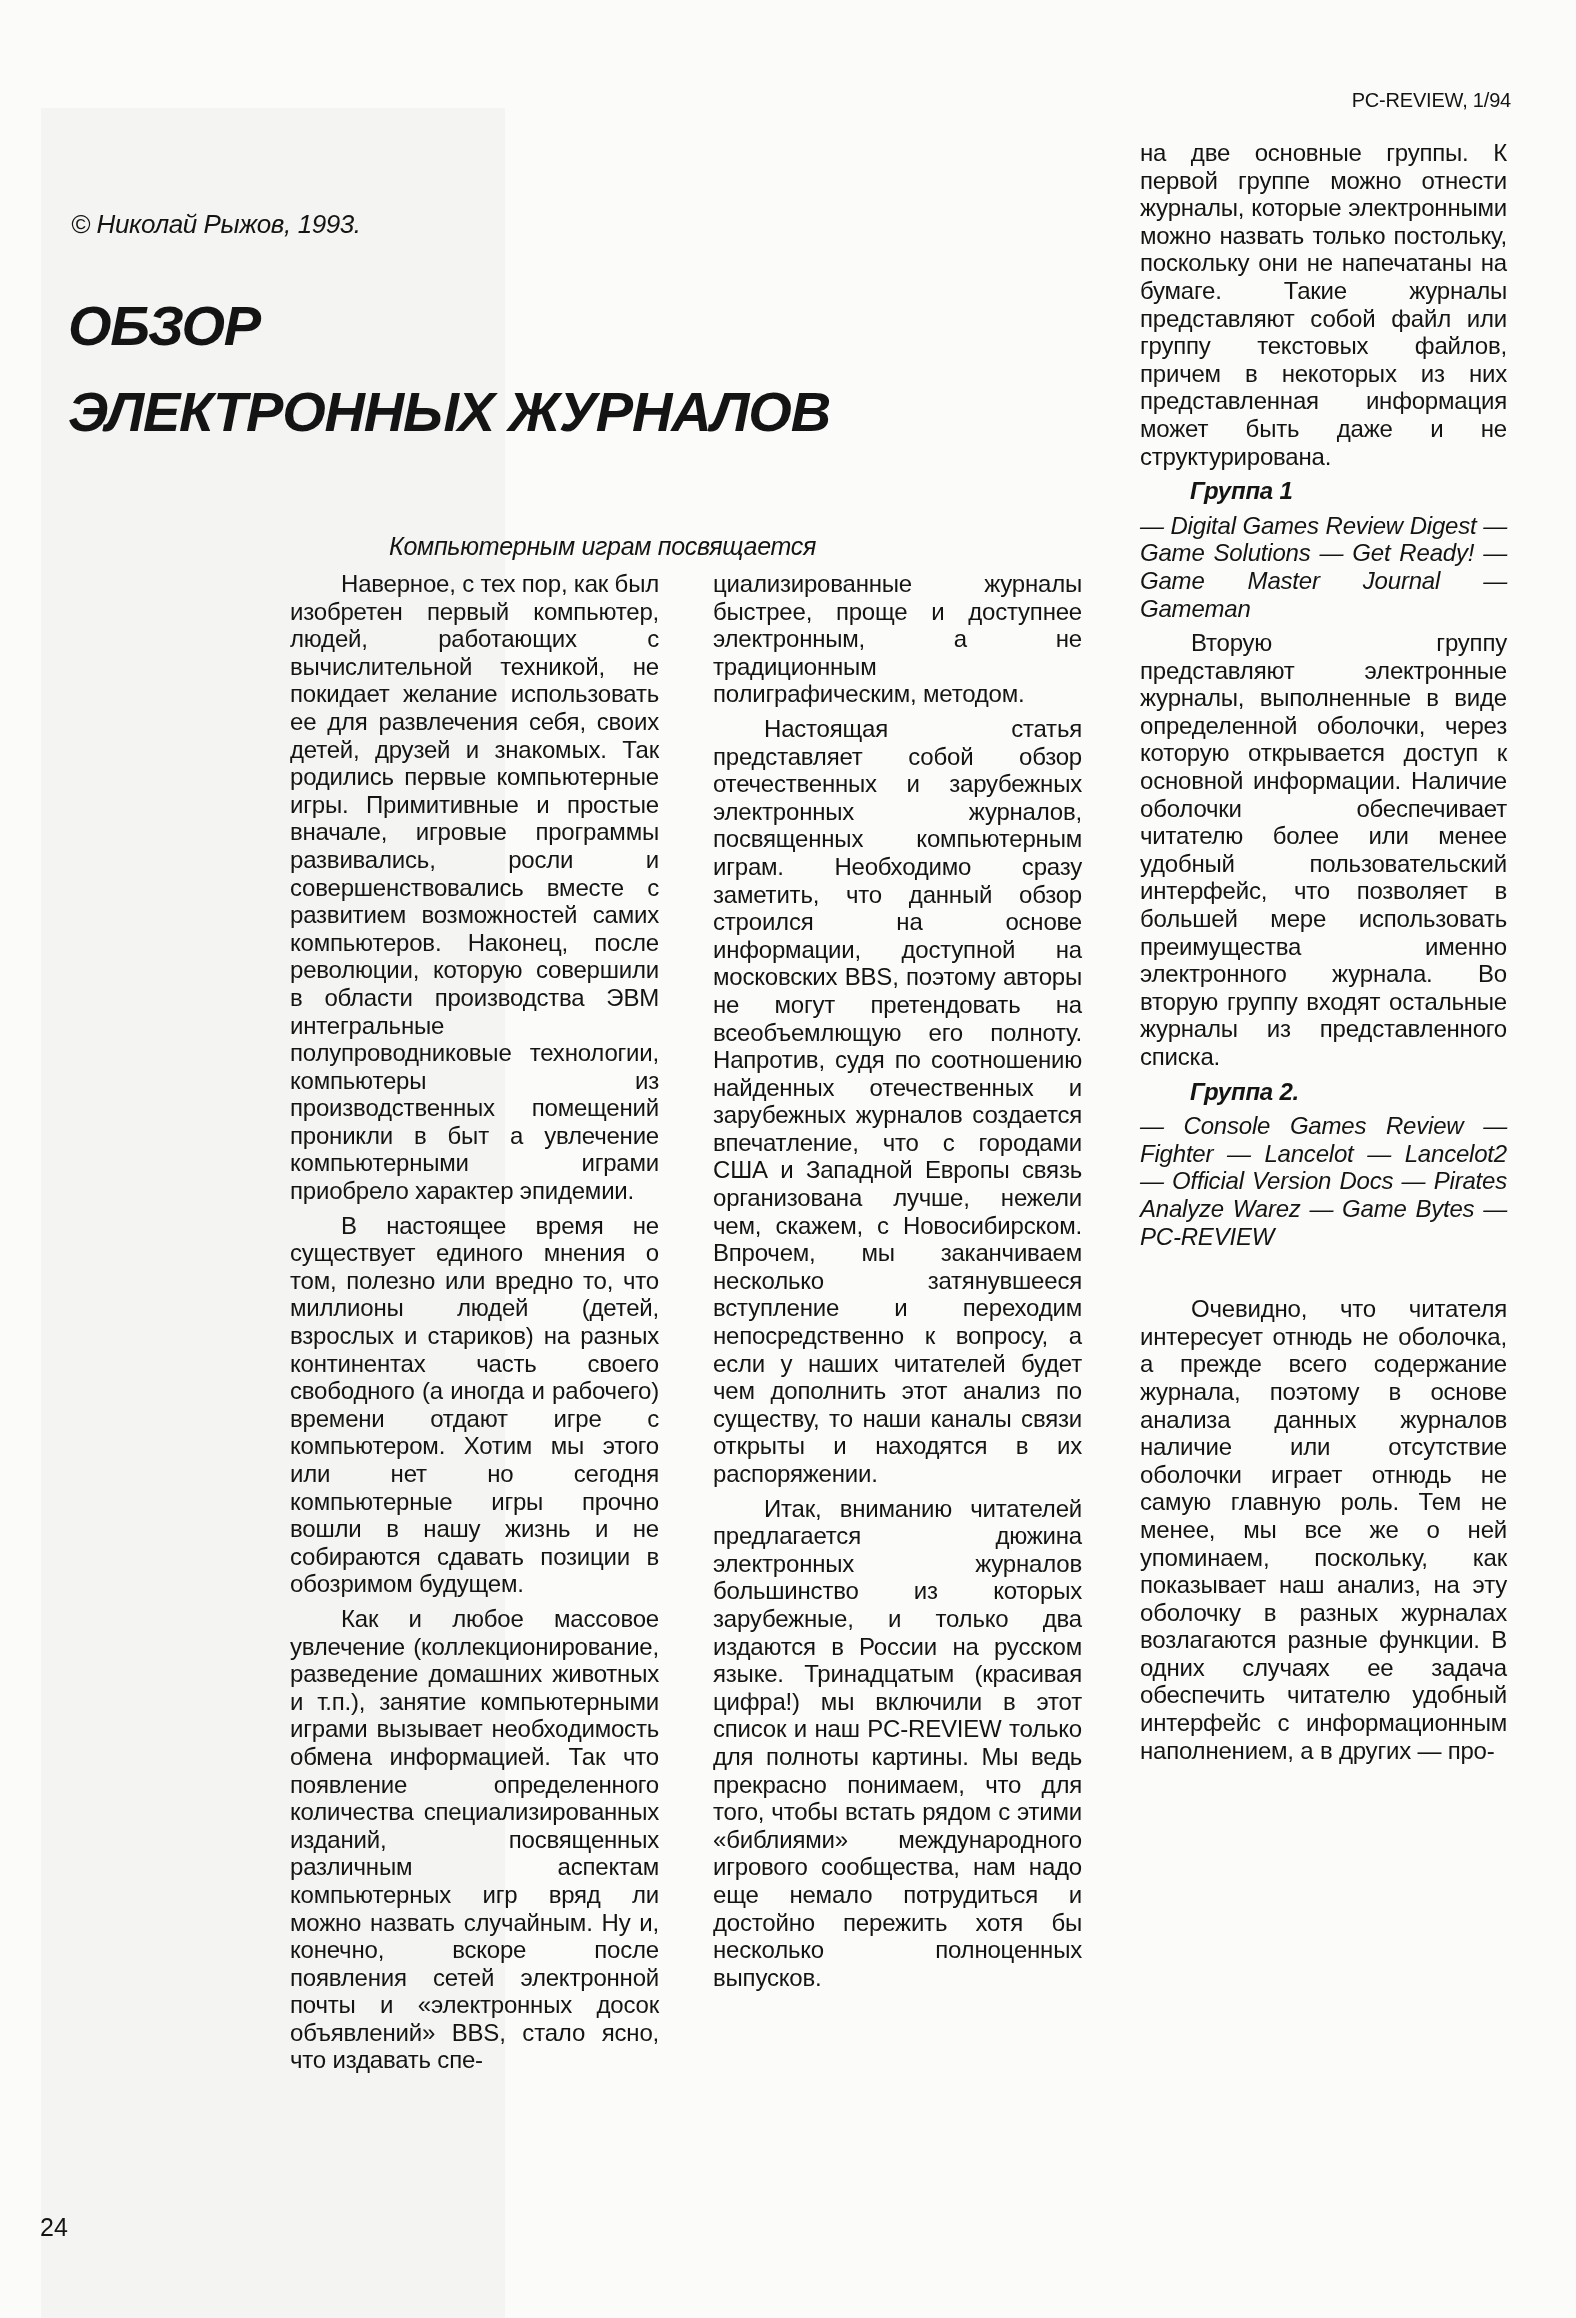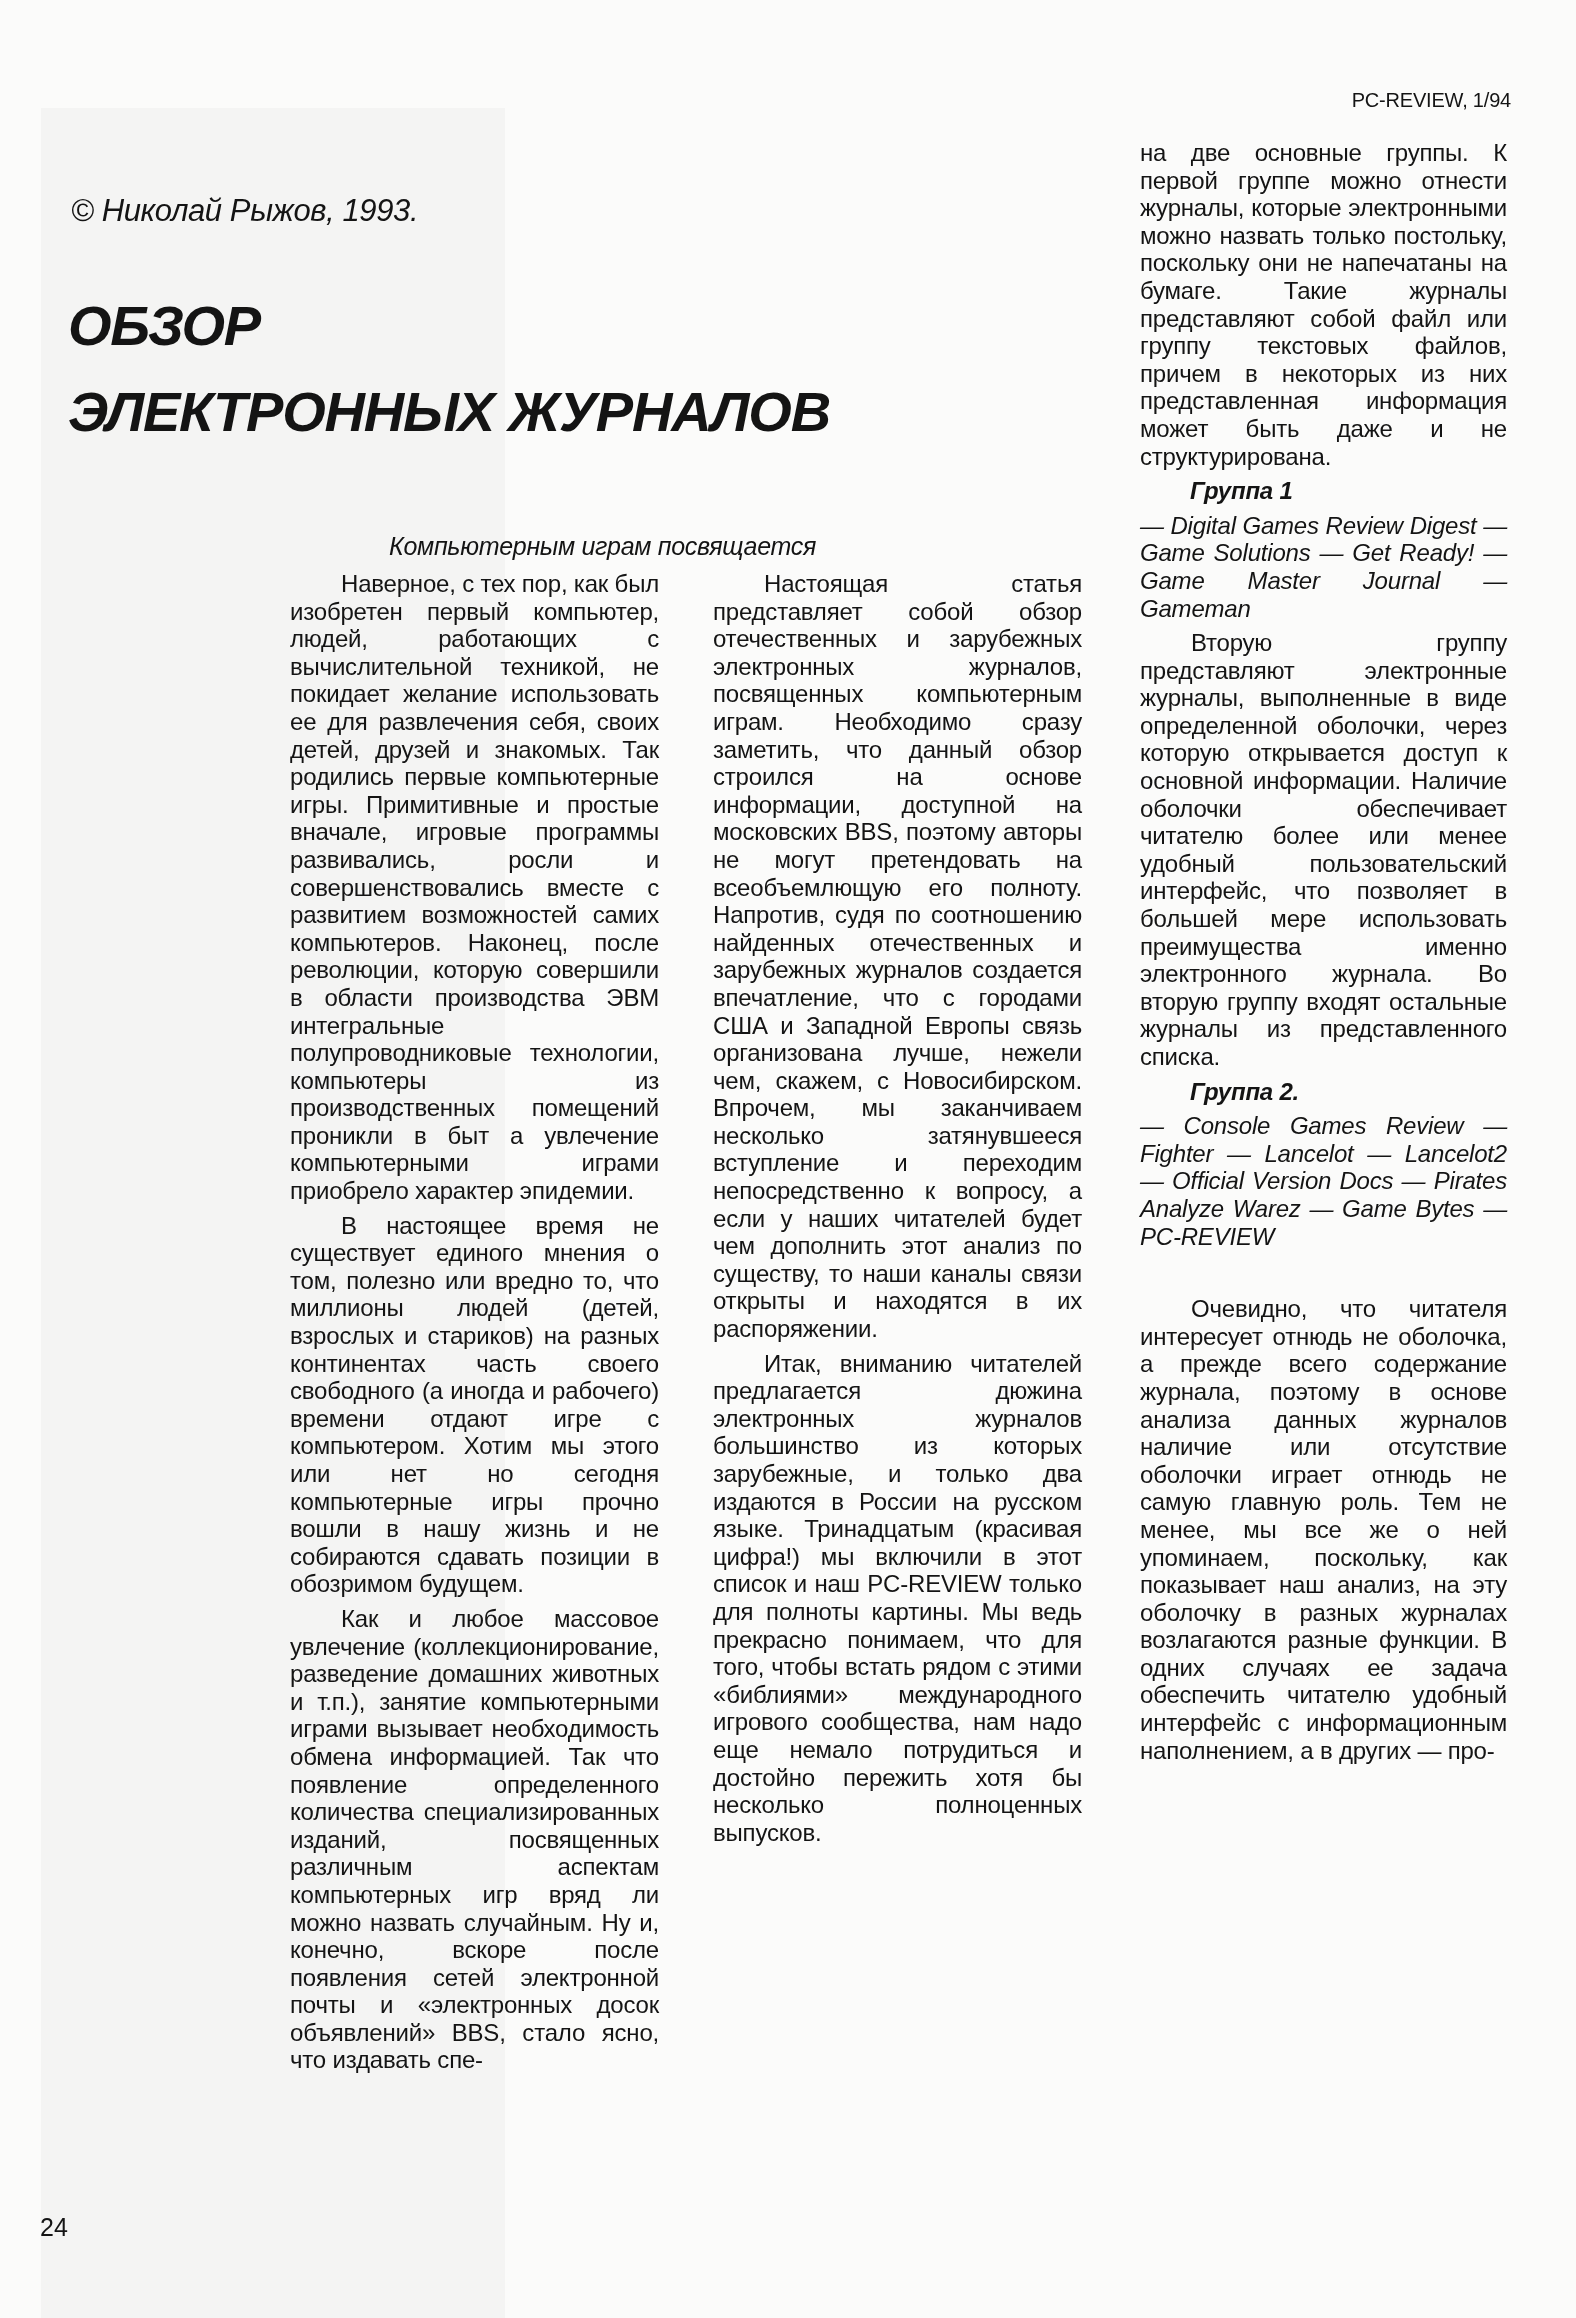--- a/index.html
+++ b/index.html
@@ -11,22 +11,22 @@
   }
   .page-shade {
     position: absolute; left: 41px; top: 108px; width: 464px; height: 2211px;
     background: #f4f4f3;
   }
   .running-head {
     position: absolute; top: 89px; right: 66px;
     font-size: 20px; letter-spacing: -0.2px;
   }
   .copyright {
-    position: absolute; left: 71px; top: 193px;
-    font-size: 31px; font-style: italic; letter-spacing: -0.4px;
+    position: absolute; left: 71px; top: 209px;
+    font-size: 26px; font-style: italic; letter-spacing: -0.4px;
   }
   .headline {
     position: absolute; left: 68px; margin: 0;
     font-size: 56px; font-weight: bold; font-style: italic; line-height: 1;
     letter-spacing: -1.2px; transform: scaleY(0.98);
   }
   .headline.l1 { top: 298px; }
   .headline.l2 { top: 384px; }
   .subtitle {
     position: absolute; left: 389px; top: 532px;
@@ -68,20 +68,21 @@
 
 <div class="subtitle">Компьютерным играм посвящается</div>
 
 <div class="column col-left">
   <p class="indent">Наверное, с тех пор, как был изобретен первый компьютер, людей, работающих с вычислительной техникой, не покидает желание использовать ее для развлечения себя, своих детей, друзей и знакомых. Так родились первые компьютерные игры. Примитивные и простые вначале, игровые программы развивались, росли и совершенствовались вместе с развитием возможностей самих компьютеров. Наконец, после революции, которую совершили в области производства ЭВМ интегральные полупроводниковые технологии, компьютеры из производственных помещений проникли в быт а увлечение компьютерными играми приобрело характер эпидемии.</p>
   <p class="indent">В настоящее время не существует единого мнения о том, полезно или вредно то, что миллионы людей (детей, взрослых и стариков) на разных континентах часть своего свободного (а иногда и рабочего) времени отдают игре с компьютером. Хотим мы этого или нет но сегодня компьютерные игры прочно вошли в нашу жизнь и не собираются сдавать позиции в обозримом будущем.</p>
   <p class="indent">Как и любое массовое увлечение (коллекционирование, разведение домашних животных и т.п.), занятие компьютерными играми вызывает необходимость обмена информацией. Так что появление определенного количества специализированных изданий, посвященных различным аспектам компьютерных игр вряд ли можно назвать случайным. Ну и, конечно, вскоре после появления сетей электронной почты и «электронных досок объявлений» BBS, стало ясно, что издавать спе-</p>
 </div>
 
 <div class="column col-mid">
+  <p>циализированные журналы быстрее, проще и доступнее электронным, а не традиционным полиграфическим, методом.</p>
   <p class="indent">Настоящая статья представляет собой обзор отечественных и зарубежных электронных журналов, посвященных компьютерным играм. Необходимо сразу заметить, что данный обзор строился на основе информации, доступной на московских BBS, поэтому авторы не могут претендовать на всеобъемлющую его полноту. Напротив, судя по соотношению найденных отечественных и зарубежных журналов создается впечатление, что с городами США и Западной Европы связь организована лучше, нежели чем, скажем, с Новосибирском. Впрочем, мы заканчиваем несколько затянувшееся вступление и переходим непосредственно к вопросу, а если у наших читателей будет чем дополнить этот анализ по существу, то наши каналы связи открыты и находятся в их распоряжении.</p>
   <p class="indent">Итак, вниманию читателей предлагается дюжина электронных журналов большинство из которых зарубежные, и только два издаются в России на русском языке. Тринадцатым (красивая цифра!) мы включили в этот список и наш PC-REVIEW только для полноты картины. Мы ведь прекрасно понимаем, что для того, чтобы встать рядом с этими «библиями» международного игрового сообщества, нам надо еще немало потрудиться и достойно пережить хотя бы несколько полноценных выпусков.</p>
 </div>
 
 <div class="column col-right">
   <p>на две основные группы. К первой группе можно отнести журналы, которые электронными можно назвать только постольку, поскольку они не напечатаны на бумаге. Такие журналы представляют собой файл или группу текстовых файлов, причем в некоторых из них представленная информация может быть даже и не структурирована.</p>
   <p class="group-title">Группа 1</p>
   <p class="group-list">— Digital Games Review Digest — Game Solutions — Get Ready! — Game Master Journal — Gameman</p>
   <p class="indent">Вторую группу представляют электронные журналы, выполненные в виде определенной оболочки, через которую открывается доступ к основной информации. Наличие оболочки обеспечивает читателю более или менее удобный пользовательский интерфейс, что позволяет в большей мере использовать преимущества именно электронного журнала. Во вторую группу входят остальные журналы из представленного списка.</p>
   <p class="group-title">Группа 2.</p>

